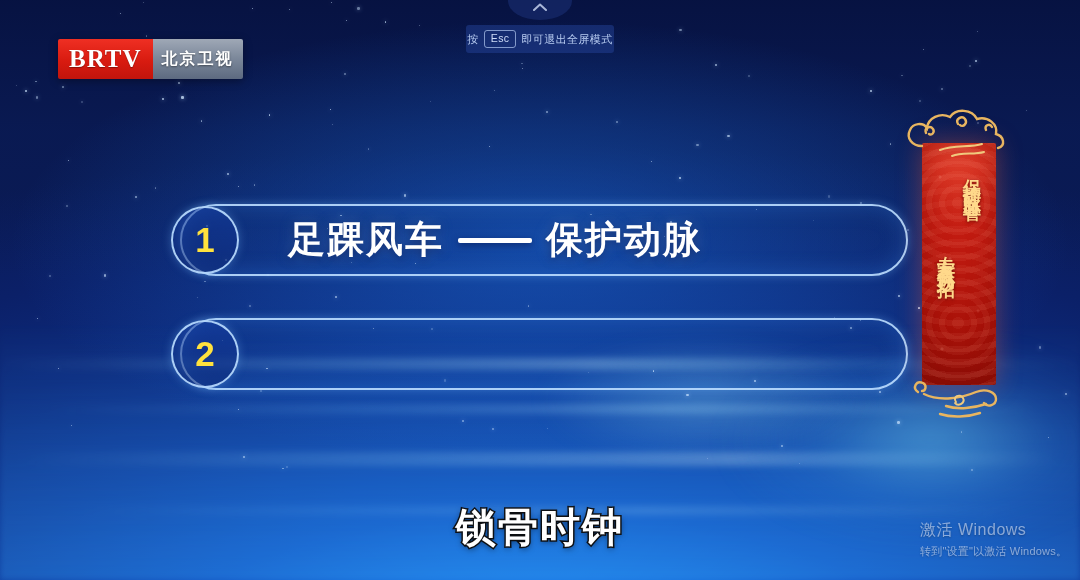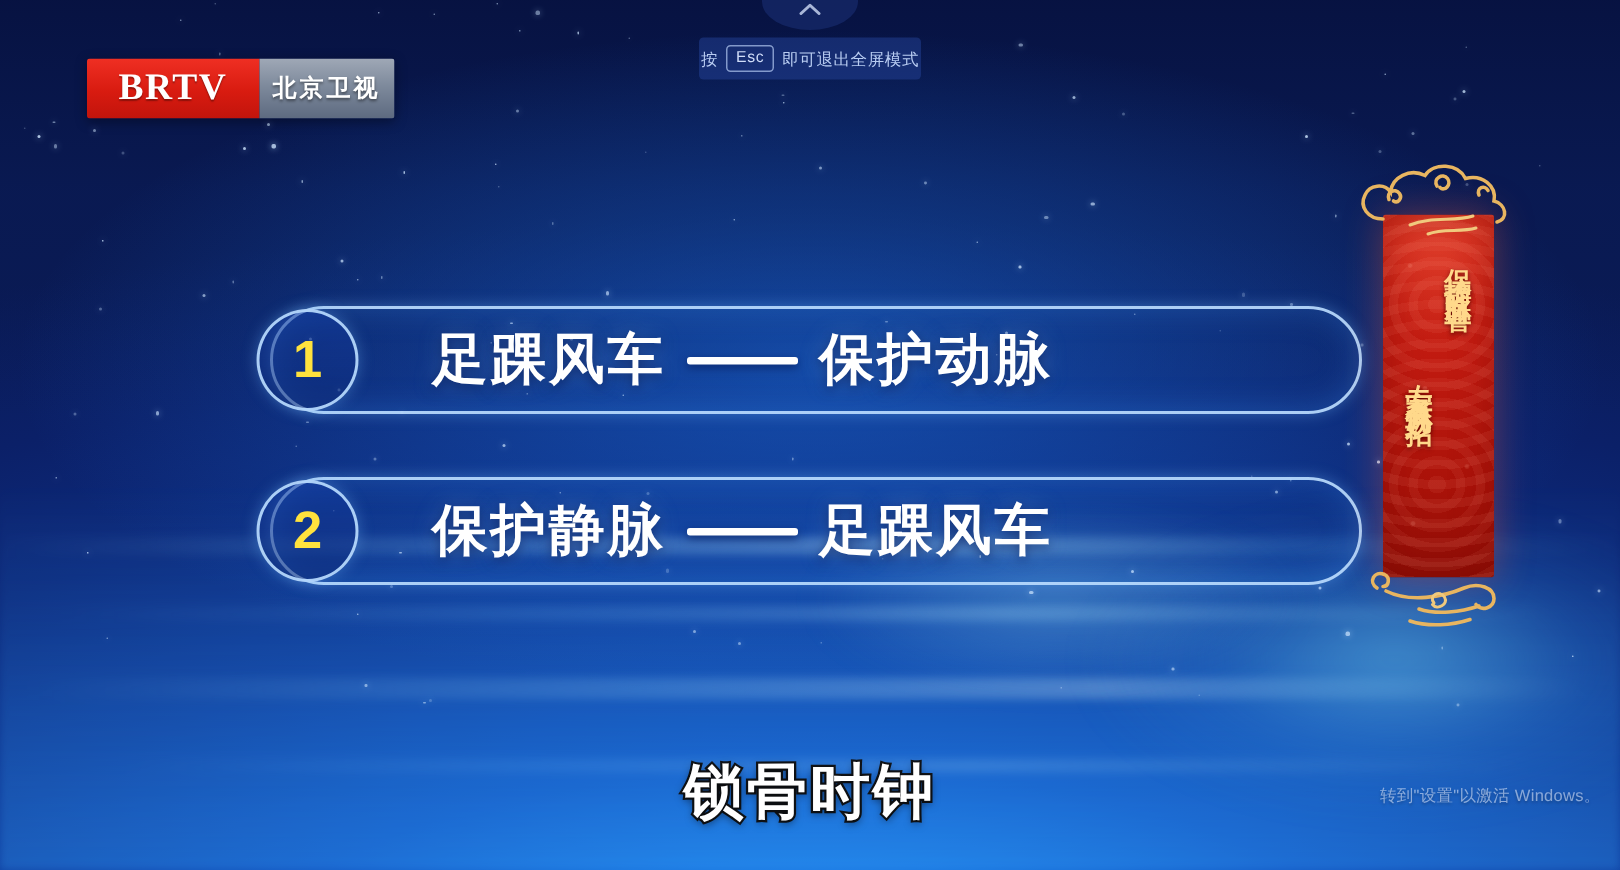--- a/index.html
+++ b/index.html
@@ -101,21 +101,21 @@
     border-radius: 2px;
     overflow: hidden;
     box-shadow: 0 2px 8px rgba(0,0,0,0.35);
   }
   .brtv-red {
     background: linear-gradient(180deg, #ef2f23 0%, #d81b10 55%, #c2140c 100%);
     color: #fff;
     font-weight: bold;
     font-size: 25px;
     letter-spacing: 1px;
-    padding: 0 21px;
+    padding: 0 11px;
     display: flex; align-items: center;
     font-family: "Liberation Serif", "DejaVu Serif", serif;
     text-shadow: 0 1px 1px rgba(0,0,0,0.35);
   }
   .brtv-gray {
     background: linear-gradient(180deg, #9fa8b6 0%, #7e8a9c 45%, #5d6a80 100%);
     color: #ffffff;
     font-weight: bold;
     font-size: 16px;
     letter-spacing: 2px;
@@ -426,25 +426,20 @@
     <div class="pill-num">1</div>
     <div class="pill-text">
       <span>足踝风车</span>
       <span class="pill-dash"></span>
       <span>保护动脉</span>
     </div>
   </div>
 
   <div class="pill row2">
     <div class="pill-num">2</div>
-    <div class="pill-text">
-      <span>保护静脉</span>
-      <span class="pill-dash"></span>
-      <span>足踝风车</span>
-    </div>
   </div>
 
   <div class="banner">
     <div class="banner-pattern"></div>
     <div class="banner-text">
       <div class="banner-col c1">保护静脉血管</div>
       <div class="banner-col c2">专家有何妙招</div>
     </div>
   </div>
 
@@ -473,16 +468,17 @@
       </g>
       <g fill="none" stroke="#f0c97d" stroke-width="2" stroke-linecap="round">
         <path d="M56 30 C52 25 60 21 63 26 C66 31 58 35 55 31"></path>
       </g>
     </svg>
   </div>
 
   <div class="caption">锁骨时钟</div>
 
   <div class="winmark">
+    <div class="wm-title">激活 Windows</div>
     <div class="wm-sub">转到"设置"以激活 Windows。</div>
   </div>
 
 </div>
 
 </body></html>

